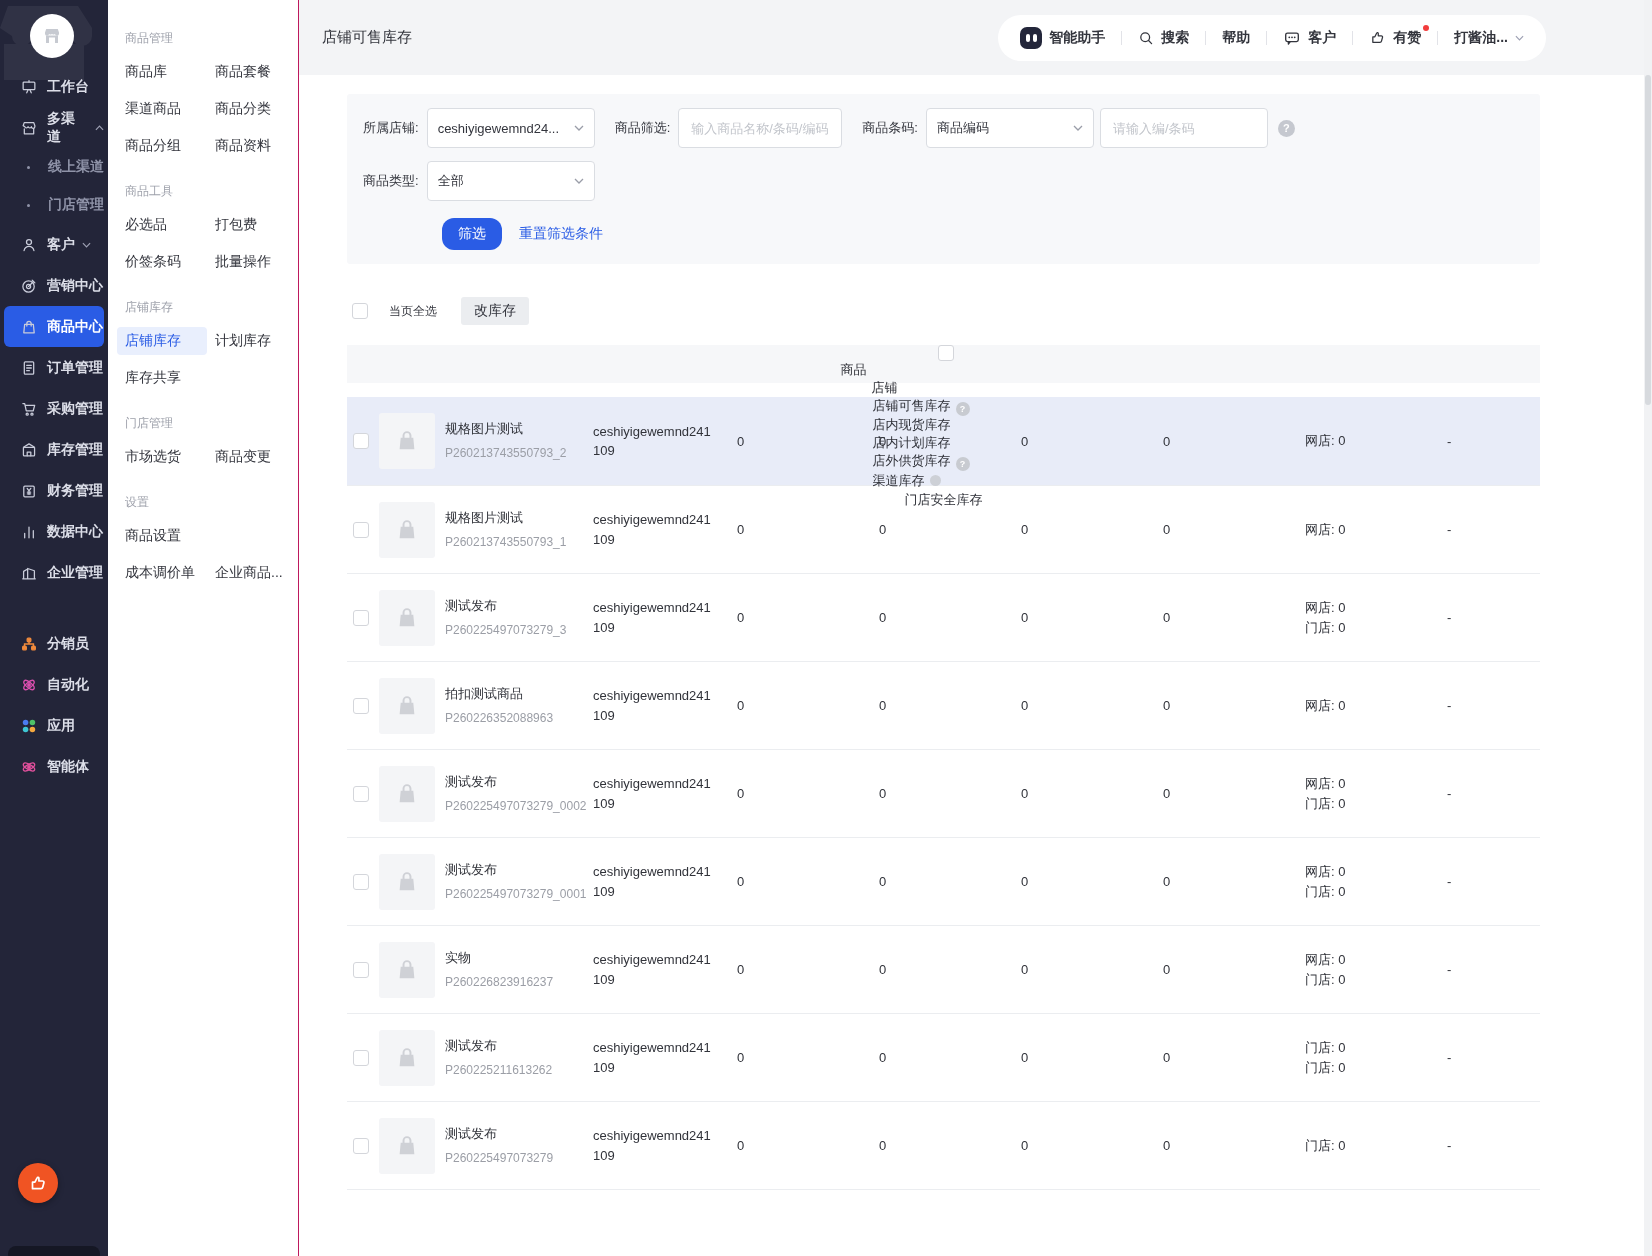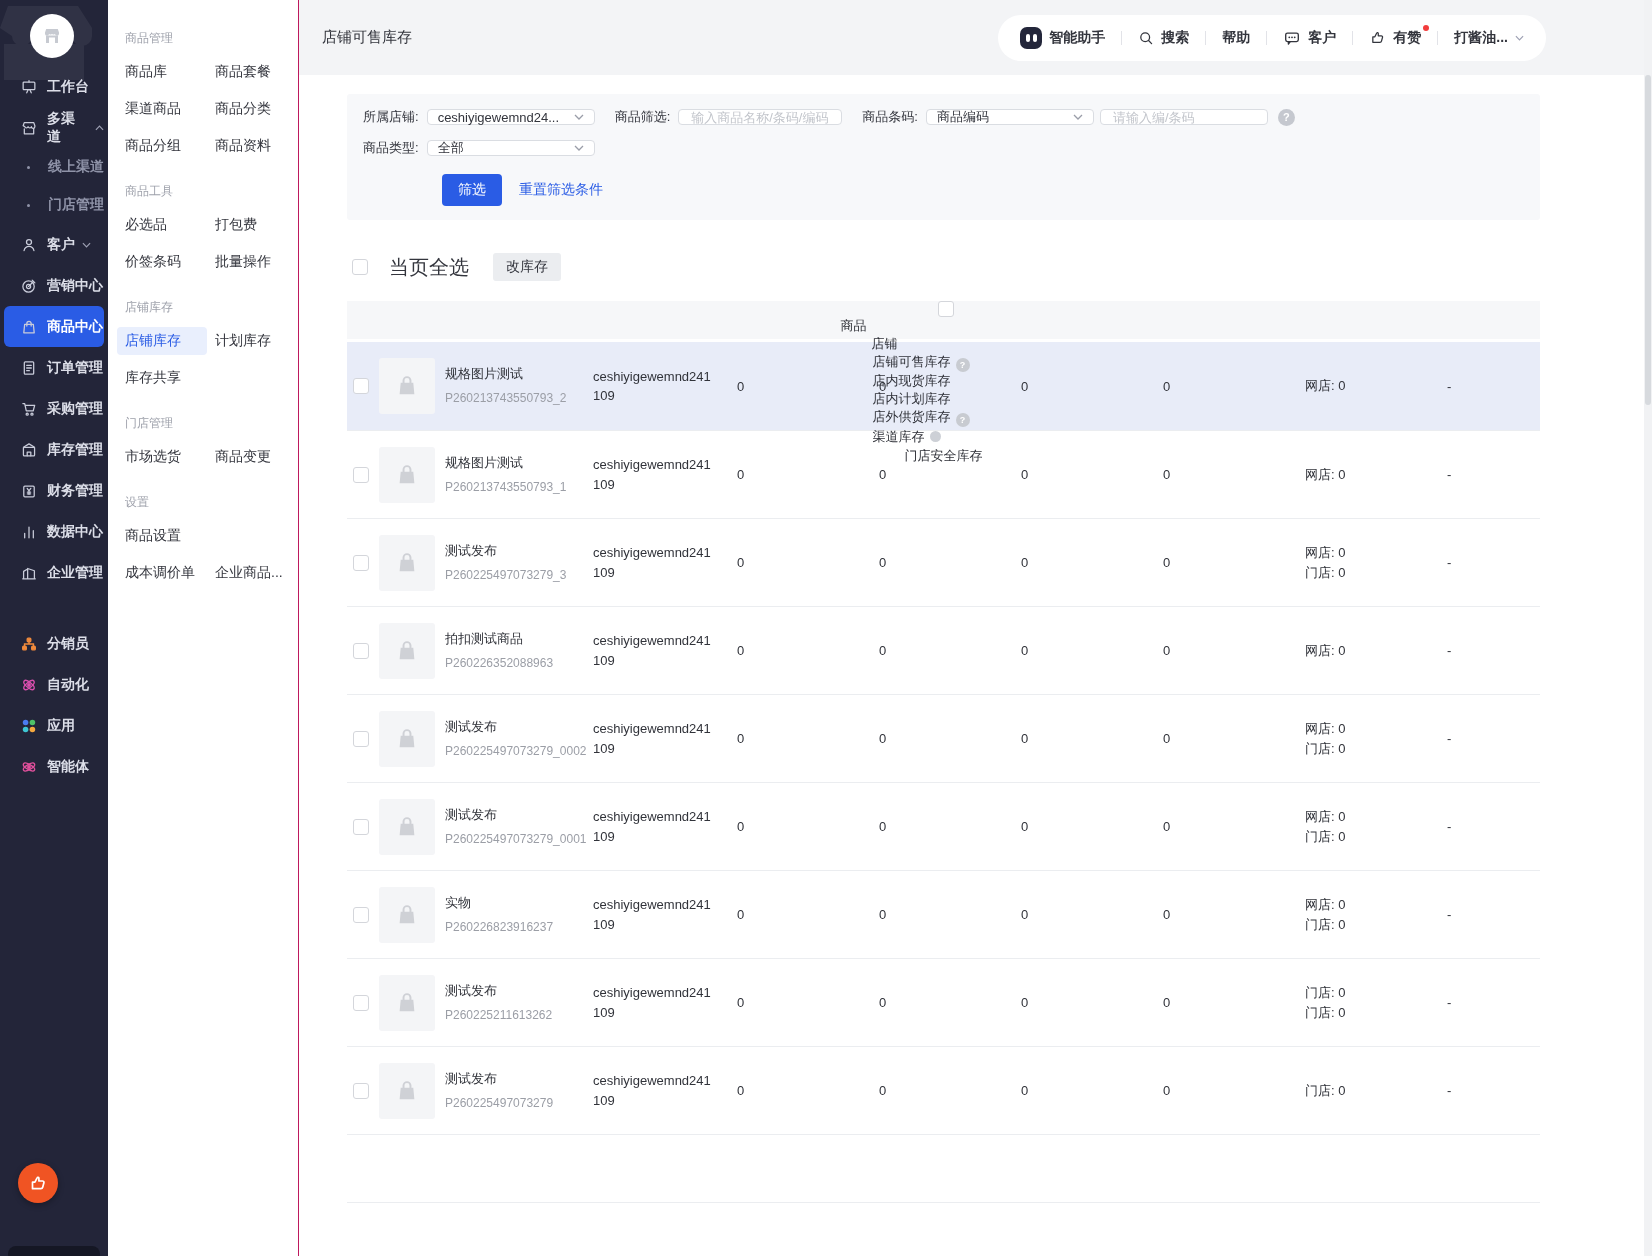--- a/index.html
+++ b/index.html
@@ -51,46 +51,46 @@
   .robot{width:22px;height:22px;border-radius:7px;background:#23263a;display:flex;align-items:center;
          justify-content:center;gap:3px;}
   .robot i{width:4px;height:8px;border-radius:2px;background:#fff;}
 
   .content{padding:19px 0 0 48px;width:1289px;}
 
   
   .fpanel{width:1193px;background:#f7f8fa;border-radius:3px;padding:14px 16px 12px 16px;}
   .frow{display:flex;align-items:center;margin-bottom:13px;}
   .flabel{font-size:13px;color:#33353d;margin-right:8px;}
-  .fsel,.finput{height:16px;background:#fff;border:1px solid #dadde2;border-radius:4px;
+  .fsel,.finput{height:40px;background:#fff;border:1px solid #dadde2;border-radius:4px;
         display:flex;align-items:center;padding:0 10px;font-size:13px;color:#33353d;width:168px;}
   .fsel{justify-content:space-between;cursor:pointer;}
   .finput{width:164px;}
   .finput input{border:none;outline:none;width:100%;font-size:13px;color:#a16207;font-family:inherit;background:transparent;}
   .finput input::placeholder{color:#c2c5cb;}
   .fgap{width:20px;}
   .qmark{width:17px;height:17px;border-radius:50%;background:#c5c8cf;color:#fff;font-size:11px;
          font-weight:bold;display:flex;align-items:center;justify-content:center;margin-left:10px;}
   .btnrow{margin:17px 0 2px 79px;display:flex;align-items:center;}
-  .btn-primary{width:60px;height:32px;background:#2a5ce5;border:none;border-radius:4px;color:#fff;
+  .btn-primary{width:60px;height:32px;background:#2a5ce5;border:none;border-radius:12px;color:#fff;
          font-size:14px;cursor:pointer;font-family:inherit;}
   .link{color:#2a5ce5;font-size:14px;margin-left:17px;cursor:pointer;}
 
   
   .controls{display:flex;align-items:center;margin:33px 0 0 5px;height:28px;}
   .cb{width:16px;height:16px;border:1px solid #d4d6db;border-radius:3px;background:#fff;
       flex-shrink:0;cursor:pointer;display:inline-block;}
-  .ctl-label{font-size:20px;color:#33353d;margin:0 0 0 21px;}
+  .ctl-label{font-size:12px;color:#33353d;margin:0 0 0 21px;}
   .btn-gray{height:28px;padding:0 13px;background:#ebedf0;border:none;border-radius:3px;
       font-size:14px;color:#33353d;margin-left:24px;cursor:pointer;font-family:inherit;}
 
   
   .table{width:1193px;margin-top:20px;font-size:13px;}
   .thead{height:38px;background:#f6f7f9;display:flex;align-items:center;color:#2f3138;flex-direction:column;}
-  .tbody{margin-top:3px;}
+  .tbody{margin-top:14px;}
   .trow{display:flex;align-items:center;min-height:88px;border-top:1px solid #ebedf0;padding:14px 0;}
   .trow:first-child{border-top:none;}
   .trow.selected{background:#e8ecf8;}
   .row-ghost{height:69px;border-top:1px solid #ebedf0;border-bottom:1px solid #ebedf0;}
   .c-check{width:24px;padding-left:6px;flex-shrink:0;display:flex;}
   .c-check .cb{margin-left:0;}
   .c-product{width:222px;flex-shrink:0;display:flex;align-items:center;}
   .c-store{width:144px;flex-shrink:0;}
   .c-num{width:142px;flex-shrink:0;}
   .c-channel{width:142px;flex-shrink:0;line-height:1.5;}

